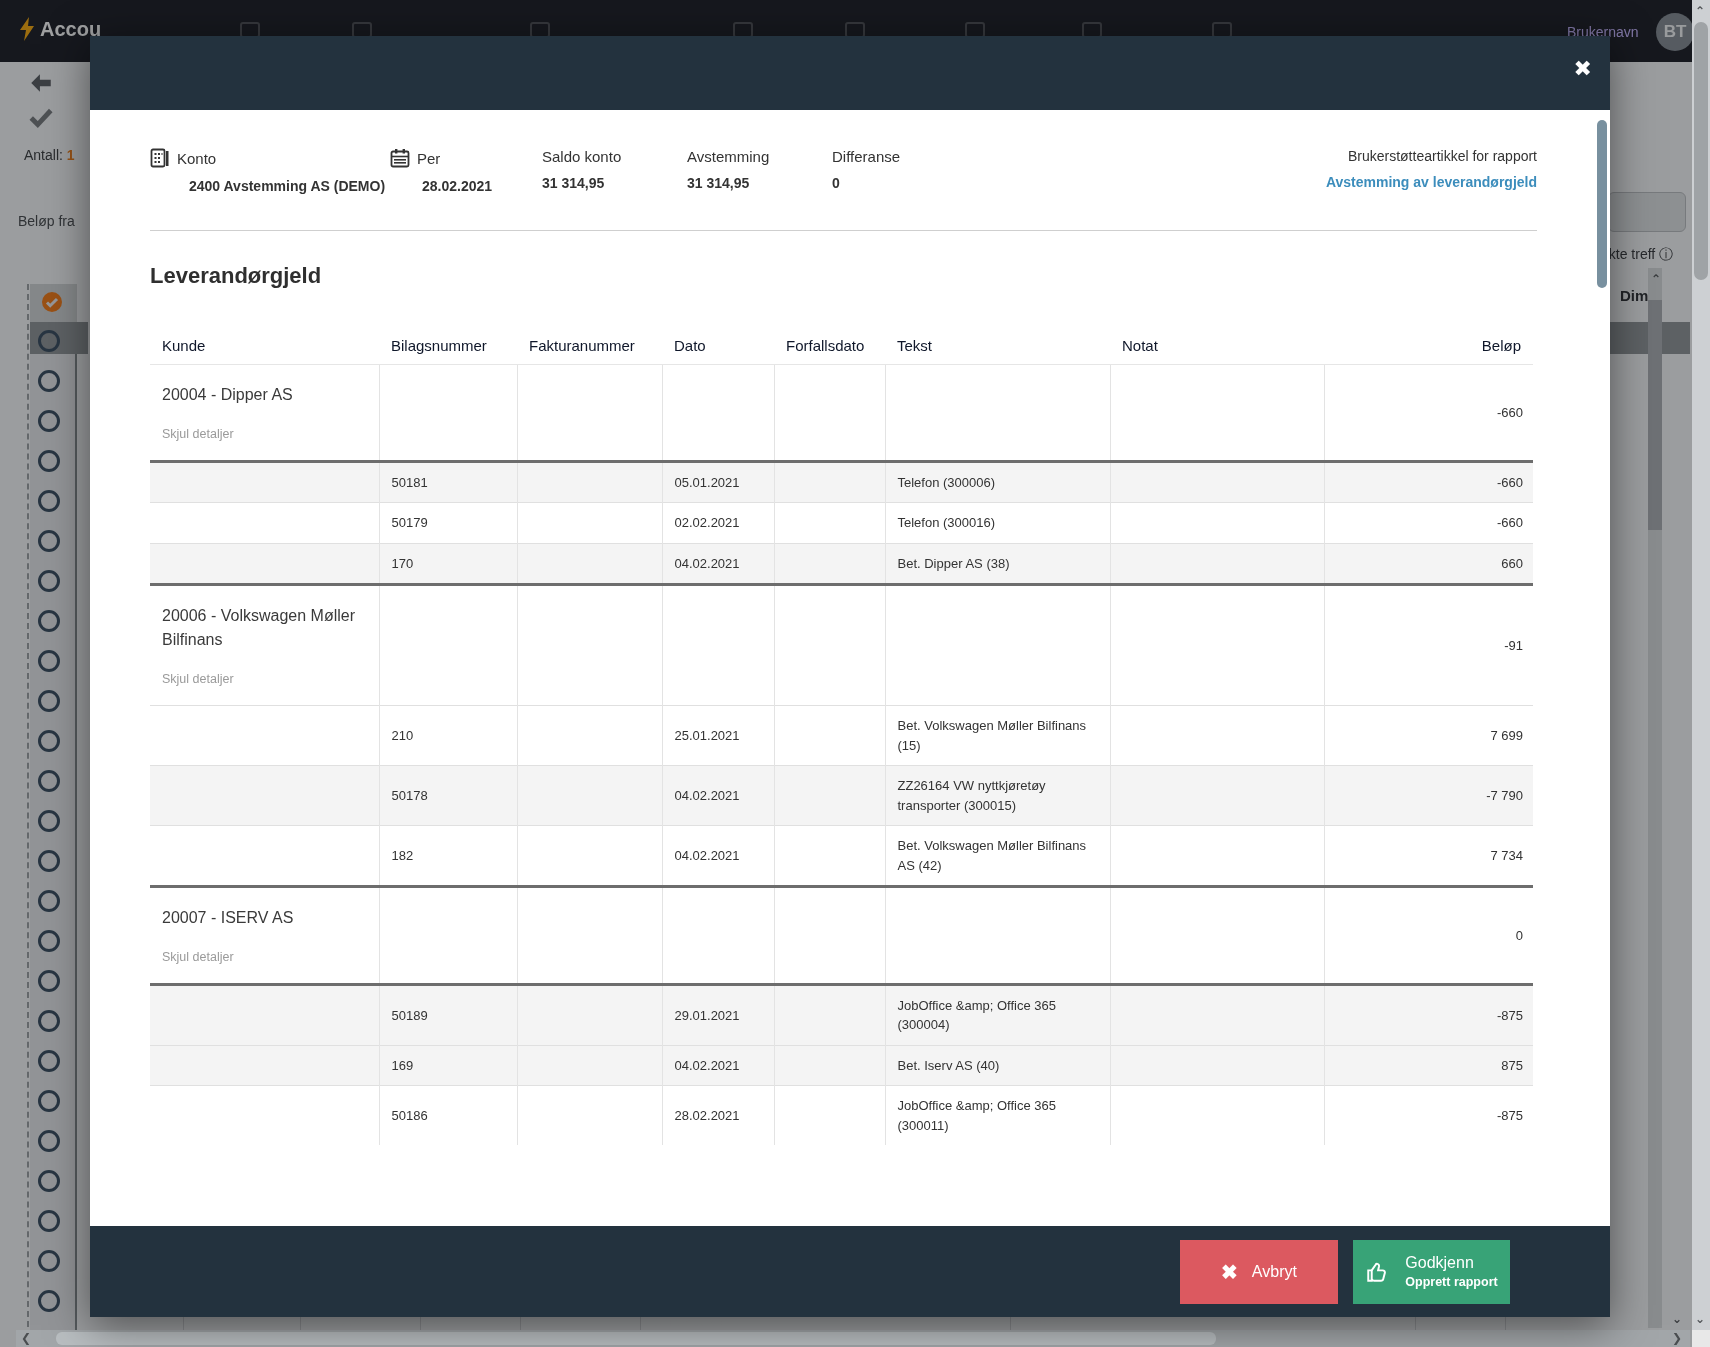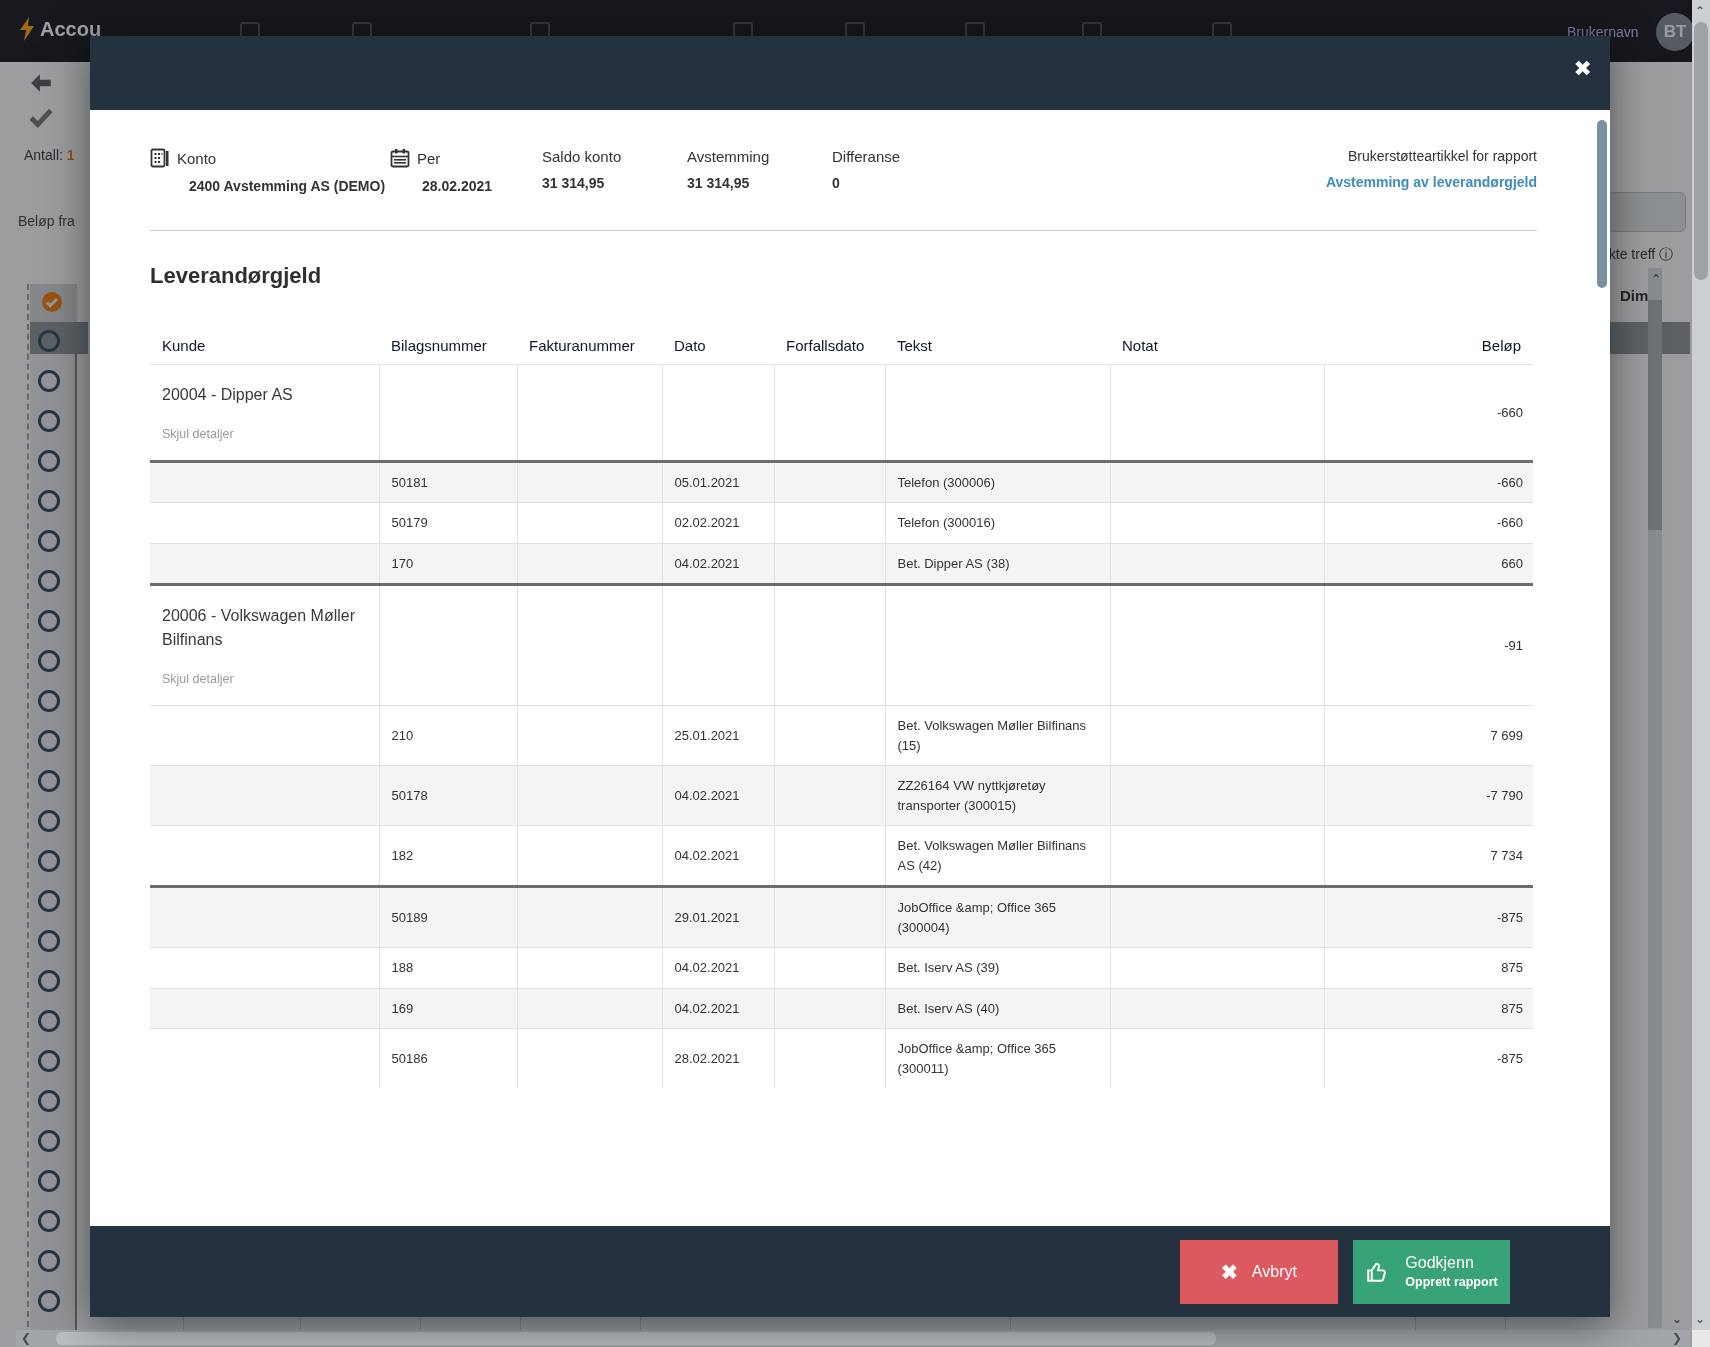--- a/index.html
+++ b/index.html
@@ -419,39 +419,42 @@
           <tr class="detail-row">
             <td class="col-kunde"></td>
             <td class="col-bilagsnummer">182</td>
             <td class="col-fakturanummer"></td>
             <td class="col-dato">04.02.2021</td>
             <td class="col-forfallsdato"></td>
             <td class="col-tekst">Bet. Volkswagen Møller Bilfinans AS (42)</td>
             <td class="col-notat"></td>
             <td class="col-belop amount">7 734</td>
           </tr>
+          <tr class="group-row thick-top">
+            <td class="col-kunde">
+              <div class="group-name">20007 - ISERV AS</div>
+              <div class="group-toggle">Skjul detaljer</div>
+            </td>
+            <td class="col-bilagsnummer"></td>
+            <td class="col-fakturanummer"></td>
+            <td class="col-dato"></td>
+            <td class="col-forfallsdato"></td>
+            <td class="col-tekst"></td>
+            <td class="col-notat"></td>
+            <td class="col-belop amount">0</td>
+          </tr>
           <tr class="detail-row shade thick-top">
             <td class="col-kunde"></td>
             <td class="col-bilagsnummer">50189</td>
             <td class="col-fakturanummer"></td>
             <td class="col-dato">29.01.2021</td>
             <td class="col-forfallsdato"></td>
             <td class="col-tekst">JobOffice &amp;amp; Office 365 (300004)</td>
             <td class="col-notat"></td>
             <td class="col-belop amount">-875</td>
-          </tr>
-          <tr class="detail-row">
-            <td class="col-kunde"></td>
-            <td class="col-bilagsnummer">188</td>
-            <td class="col-fakturanummer"></td>
-            <td class="col-dato">04.02.2021</td>
-            <td class="col-forfallsdato"></td>
-            <td class="col-tekst">Bet. Iserv AS (39)</td>
-            <td class="col-notat"></td>
-            <td class="col-belop amount">875</td>
           </tr>
           <tr class="detail-row shade">
             <td class="col-kunde"></td>
             <td class="col-bilagsnummer">169</td>
             <td class="col-fakturanummer"></td>
             <td class="col-dato">04.02.2021</td>
             <td class="col-forfallsdato"></td>
             <td class="col-tekst">Bet. Iserv AS (40)</td>
             <td class="col-notat"></td>
             <td class="col-belop amount">875</td>

